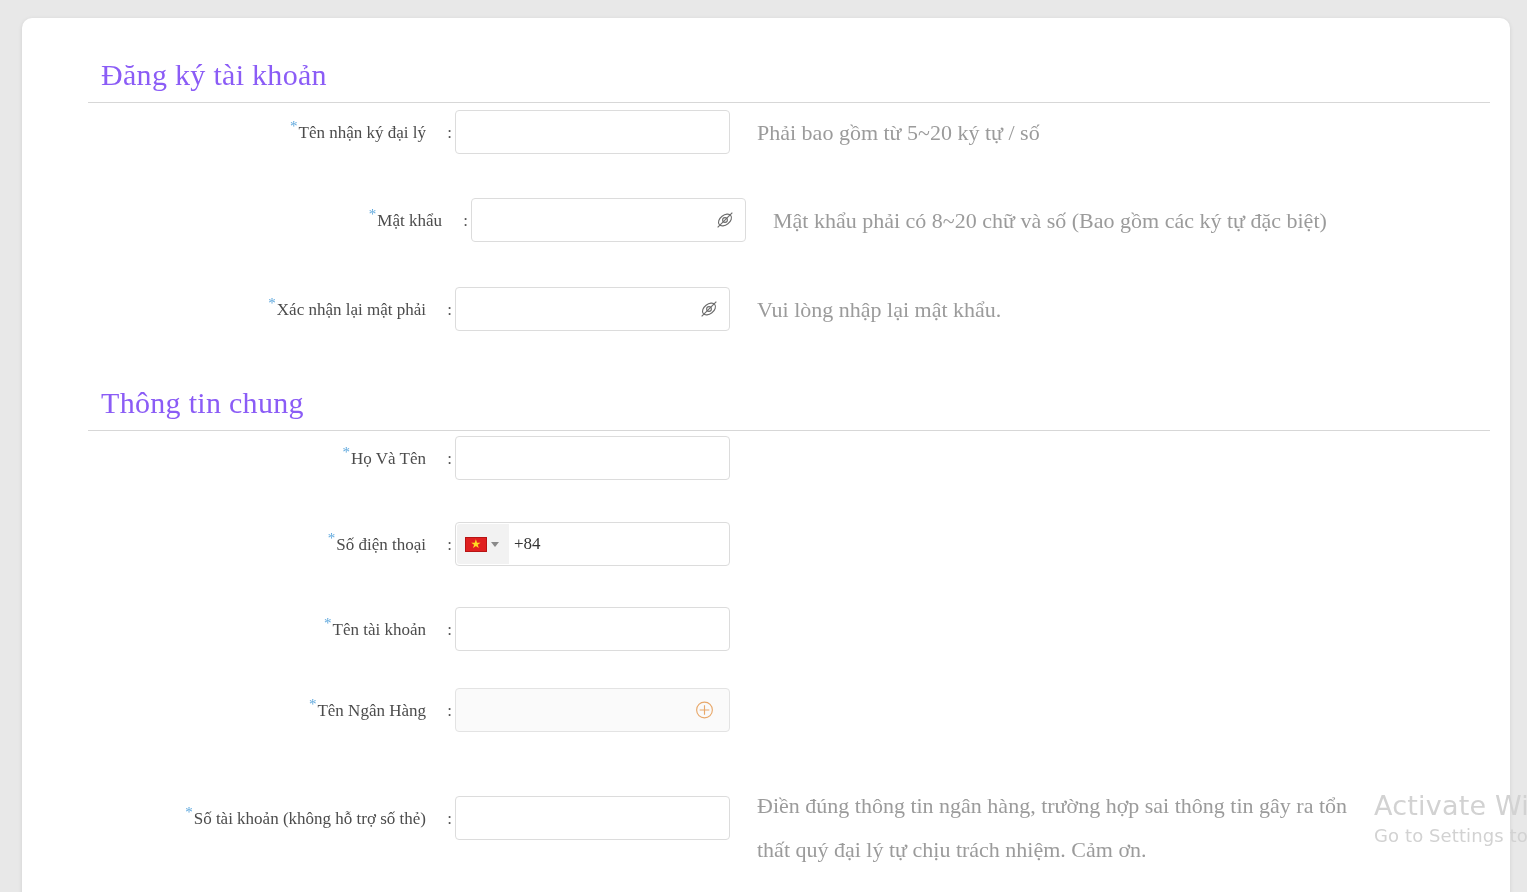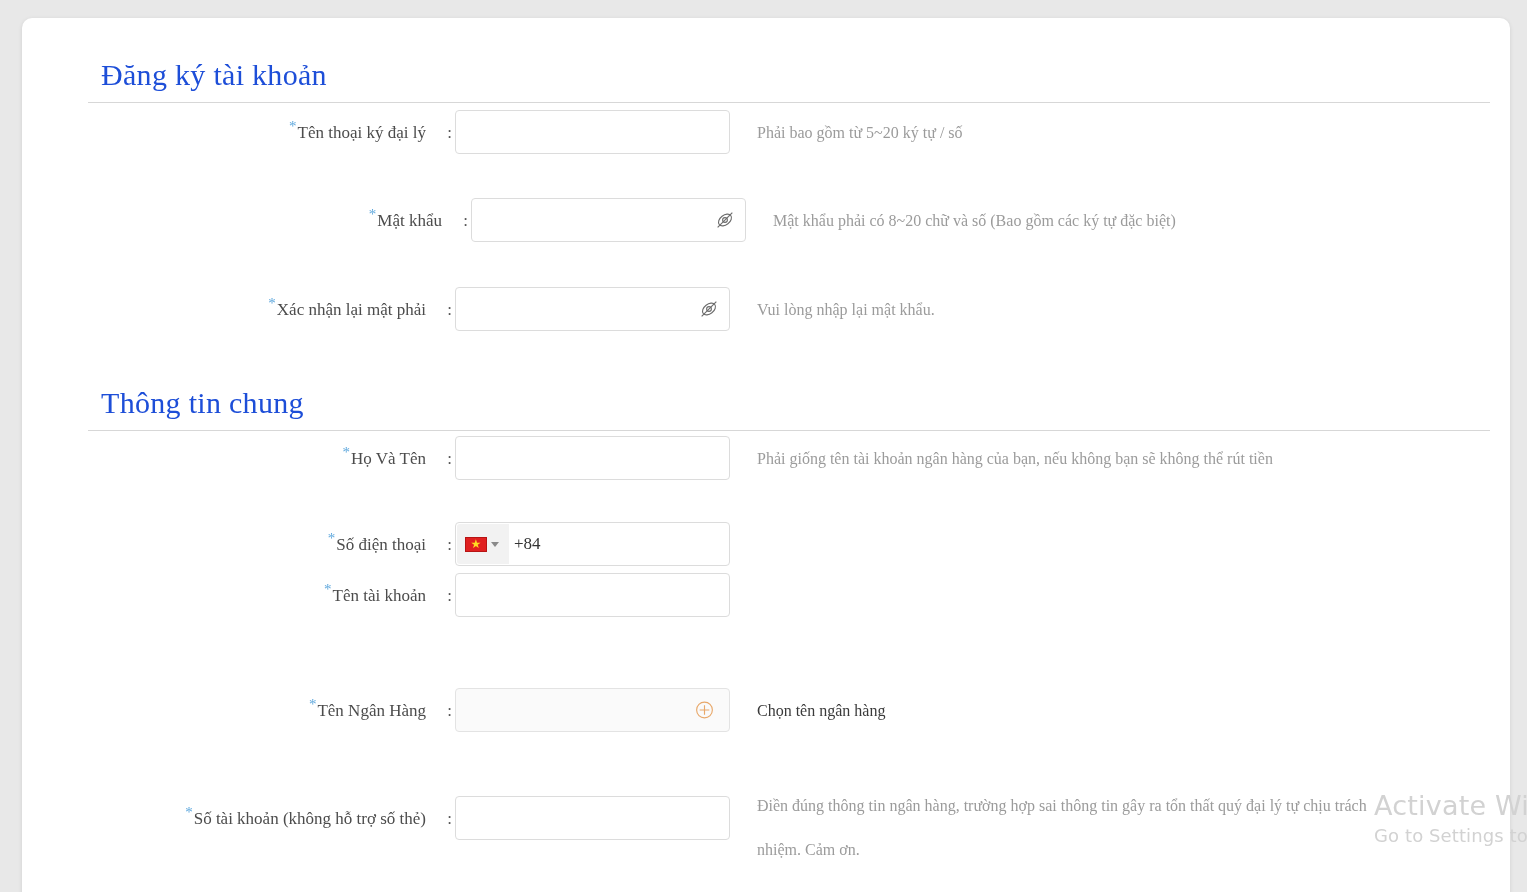--- a/index.html
+++ b/index.html
@@ -28,21 +28,21 @@
   }
 
   .section-head {
     position: absolute;
     left: 66px;
     width: 1402px;
   }
   .section-title {
     font-family: "Liberation Serif", "DejaVu Serif", serif;
     font-size: 30px;
-    color: #1d4ed8;
+    color: #8b5cf6;
     letter-spacing: 0.3px;
     padding-left: 13px;
     line-height: 1.15;
     white-space: nowrap;
   }
   .section-rule {
     margin-top: 9px;
     border-bottom: 1px solid #d7d7d7;
     width: 1402px;
   }
@@ -168,21 +168,21 @@
     border-left: 4px solid transparent;
     border-right: 4px solid transparent;
     border-top: 5px solid #8a8a8a;
     flex: none;
   }
 
   .hint {
     position: absolute;
     left: 735px;
     width: 740px;
-    font-size: 16px;
+    font-size: 22px;
     color: #9b9b9b;
     line-height: 46px;
     white-space: nowrap;
   }
   .hint.dark {
     color: #3a3a3a;
   }
   .hint.wrap {
     white-space: normal;
     line-height: 44px;
@@ -207,21 +207,21 @@
 
 <div id="card">
 
   <div class="section-head" style="top:40px;">
     <div class="section-title">Đăng ký tài khoản</div>
     <div class="section-rule"></div>
   </div>
 
   <div class="row" style="top:92px;">
     <div class="label">
-      <span class="star">*</span><span>Tên thoại ký đại lý</span><span class="colon">:</span>
+      <span class="star">*</span><span>Tên nhận ký đại lý</span><span class="colon">:</span>
     </div>
     <div class="field">
       <input type="text" value="" style="">
     </div>
     <div class="hint">Phải bao gồm từ 5~20 ký tự / số</div>
   </div>
 
   <div class="row" style="top:180px;margin-left:16px;">
     <div class="label">
       <span class="star">*</span><span>Mật khẩu</span><span class="colon">:</span>
@@ -261,40 +261,39 @@
     <div class="section-rule"></div>
   </div>
 
   <div class="row" style="top:418px;">
     <div class="label">
       <span class="star">*</span><span>Họ Và Tên</span><span class="colon">:</span>
     </div>
     <div class="field">
       <input type="text" value="" style="">
     </div>
-    <div class="hint">Phải giống tên tài khoản ngân hàng của bạn, nếu không bạn sẽ không thể rút tiền</div>
   </div>
 
   <div class="row" style="top:504px;">
     <div class="label">
       <span class="star">*</span><span>Số điện thoại</span><span class="colon">:</span>
     </div>
     <div class="field phone">
       <div class="flag-select">
         <span class="flag">
             <span class="star5">★</span>
           </span>
         <span class="caret"></span>
       </div>
       <input type="text" value="+84" style="">
     </div>
     <div class="hint"></div>
   </div>
 
-  <div class="row" style="top:555px;">
+  <div class="row" style="top:589px;">
     <div class="label">
       <span class="star">*</span><span>Tên tài khoản</span><span class="colon">:</span>
     </div>
     <div class="field">
       <input type="text" value="" style="">
     </div>
     <div class="hint"></div>
   </div>
 
   <div class="row" style="top:670px;">
@@ -304,21 +303,20 @@
     <div class="field muted">
       <input type="text" readonly="" value="" style="">
       <span class="plus-btn">
         <svg width="21" height="21" viewBox="0 0 24 24" fill="none" stroke="#e8a86a" stroke-width="1.3">
           <circle cx="12" cy="12" r="9"></circle>
           <line x1="12" y1="6.5" x2="12" y2="17.5"></line>
           <line x1="6.5" y1="12" x2="17.5" y2="12"></line>
         </svg>
       </span>
     </div>
-    <div class="hint dark">Chọn tên ngân hàng</div>
   </div>
 
   <div class="row" style="top:778px; height:90px;">
     <div class="label">
       <span class="star">*</span><span>Số tài khoản (không hỗ trợ số thẻ)</span><span class="colon">:</span>
     </div>
     <div class="field">
       <input type="text" value="" style="">
     </div>
     <div class="hint wrap" style="line-height:44px; top:-12px;">Điền đúng thông tin ngân hàng, trường hợp sai thông tin gây ra tổn thất quý đại lý tự chịu trách nhiệm. Cảm ơn.</div>

